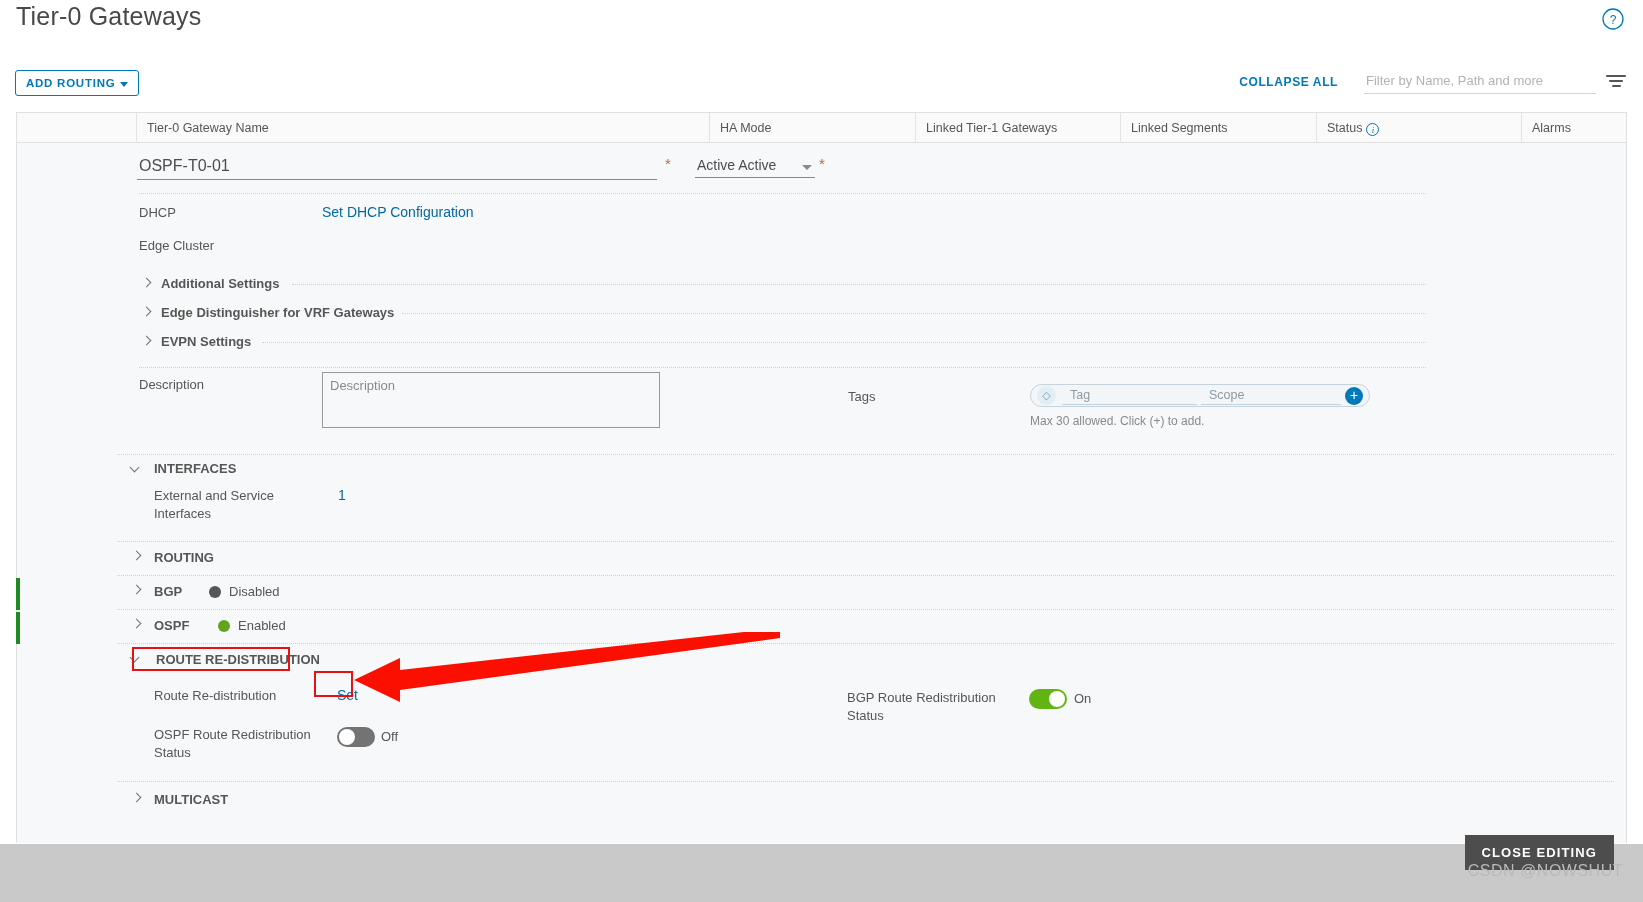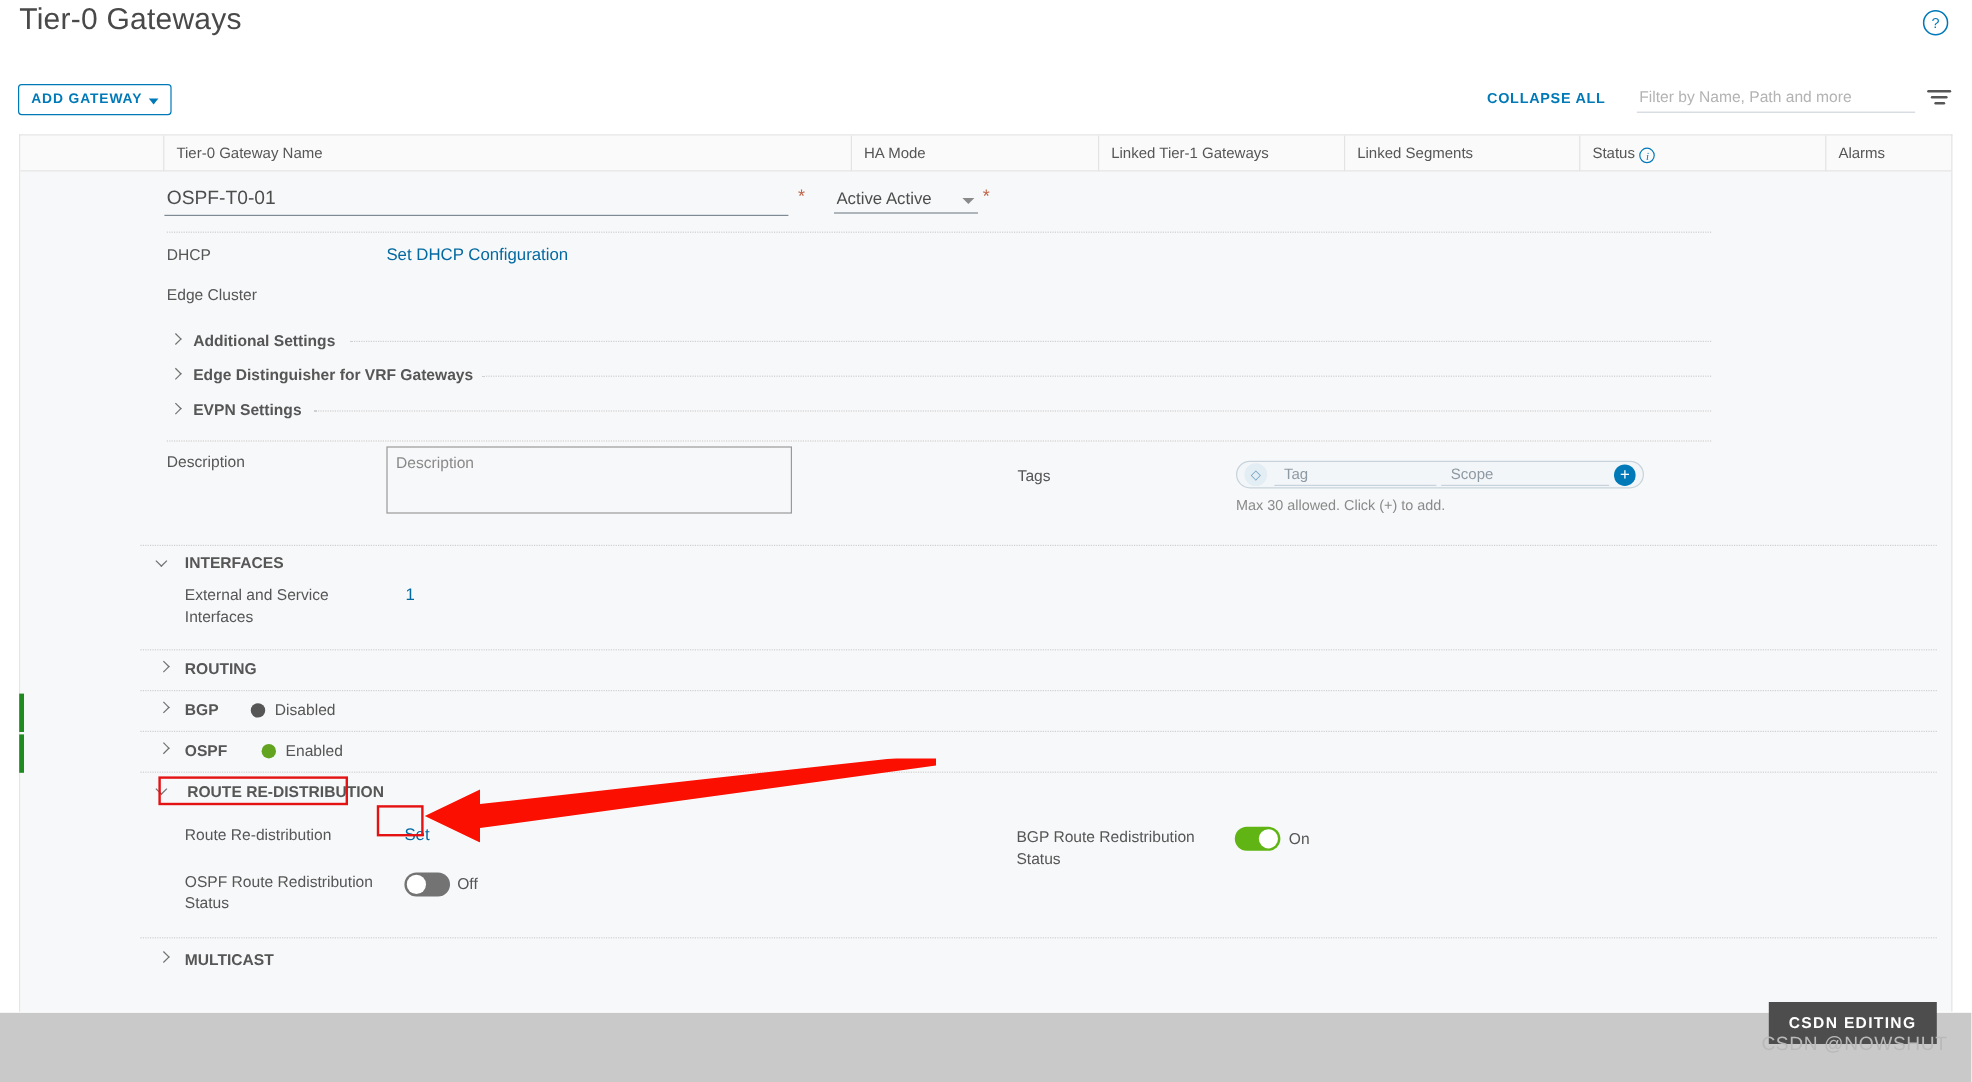--- a/index.html
+++ b/index.html
@@ -456,21 +456,21 @@
 
   <div class="help-icon">
     <svg width="22" height="22" viewBox="0 0 22 22">
       <circle cx="11" cy="11" r="10" fill="none" stroke="#0079b8" stroke-width="1.3"></circle>
       <text x="11" y="15.5" text-anchor="middle" font-size="12" font-family="Liberation Sans, sans-serif" fill="#0079b8">?</text>
     </svg>
   </div>
 
   <div class="toolbar">
     <div class="add-gateway-btn">
-      <span>ADD GATEWAY</span>
+      <span>ADD ROUTING</span>
       <span class="caret-down"></span>
     </div>
 
     <div class="collapse-all">COLLAPSE ALL</div>
 
     <div class="filter-wrap">
       <input class="filter-input" type="text" placeholder="Filter by Name, Path and more" style="">
     </div>
 
     <div class="filter-menu-icon">
@@ -648,16 +648,16 @@
   <div class="hl-box" style="left:132px; top:647px; width:158px; height:24px;"></div>
   <div class="hl-box" style="left:314px; top:671px; width:39px; height:26px;"></div>
 
   <div class="arrow-wrap">
     <svg width="430" height="70" viewBox="0 0 430 70">
       <polygon points="2,52 48,30 48,42 428,0 428,10 48,62 48,74" fill="#fa0f00" transform="translate(0,-4)"></polygon>
     </svg>
   </div>
 
   <div class="footer"></div>
-  <div class="close-editing">CSDN EDITING</div>
+  <div class="close-editing">CLOSE EDITING</div>
   <div class="watermark">CSDN @NOWSHUT</div>
 
 </div>
 
 </body></html>

